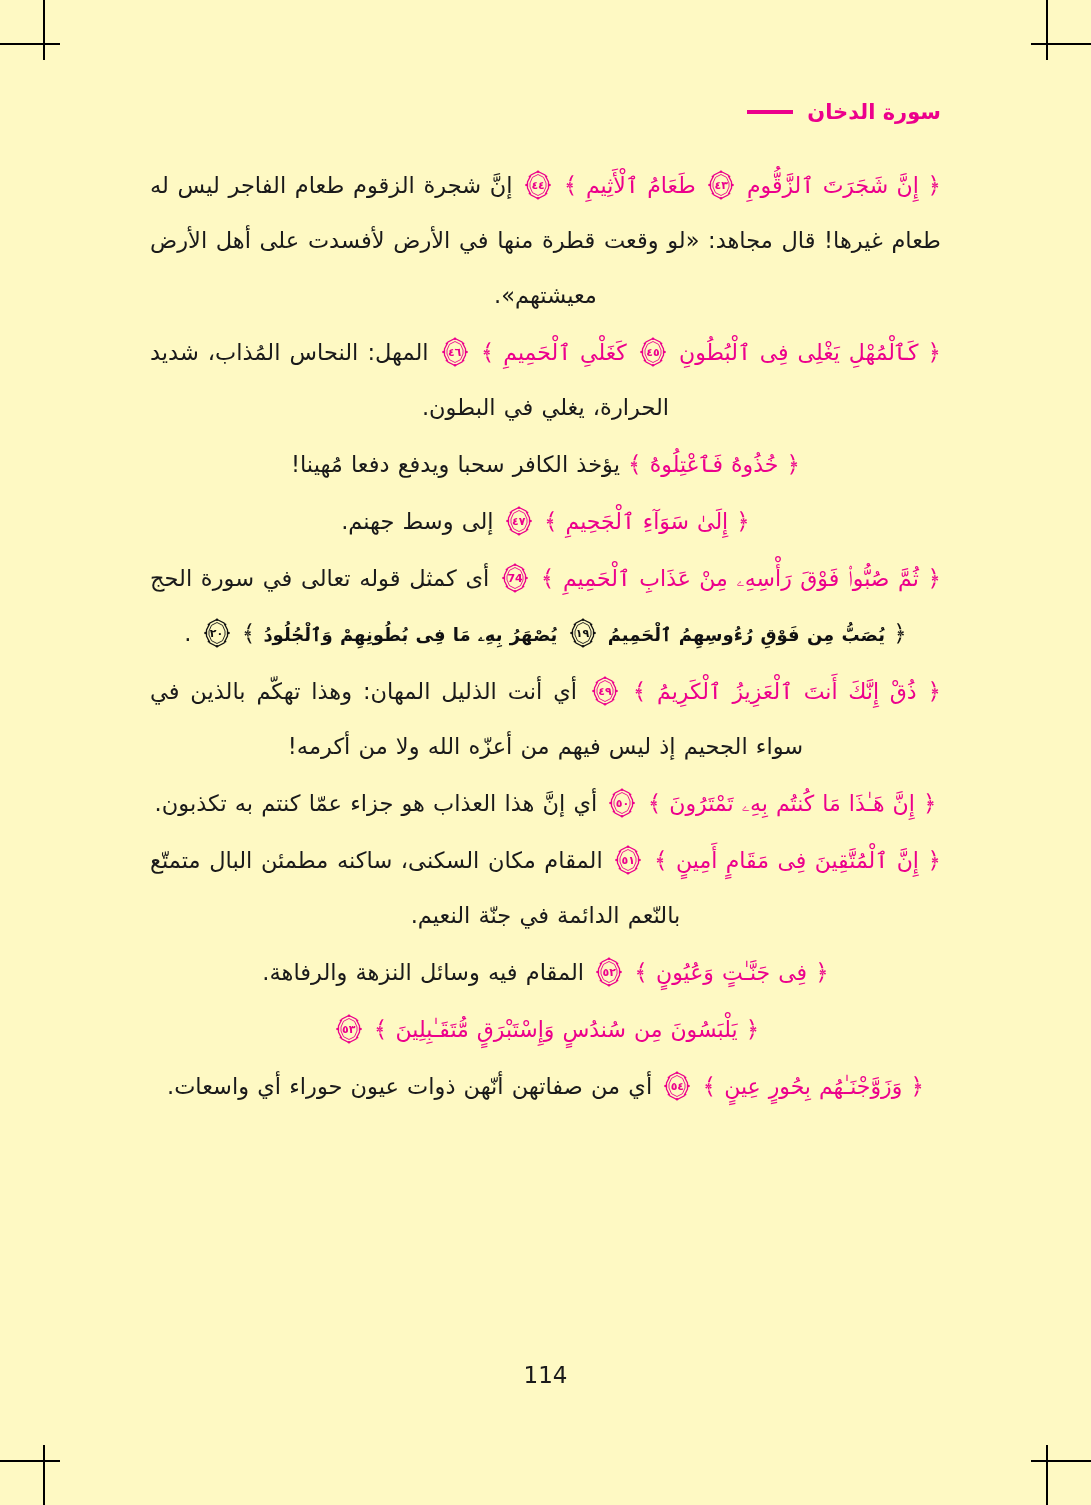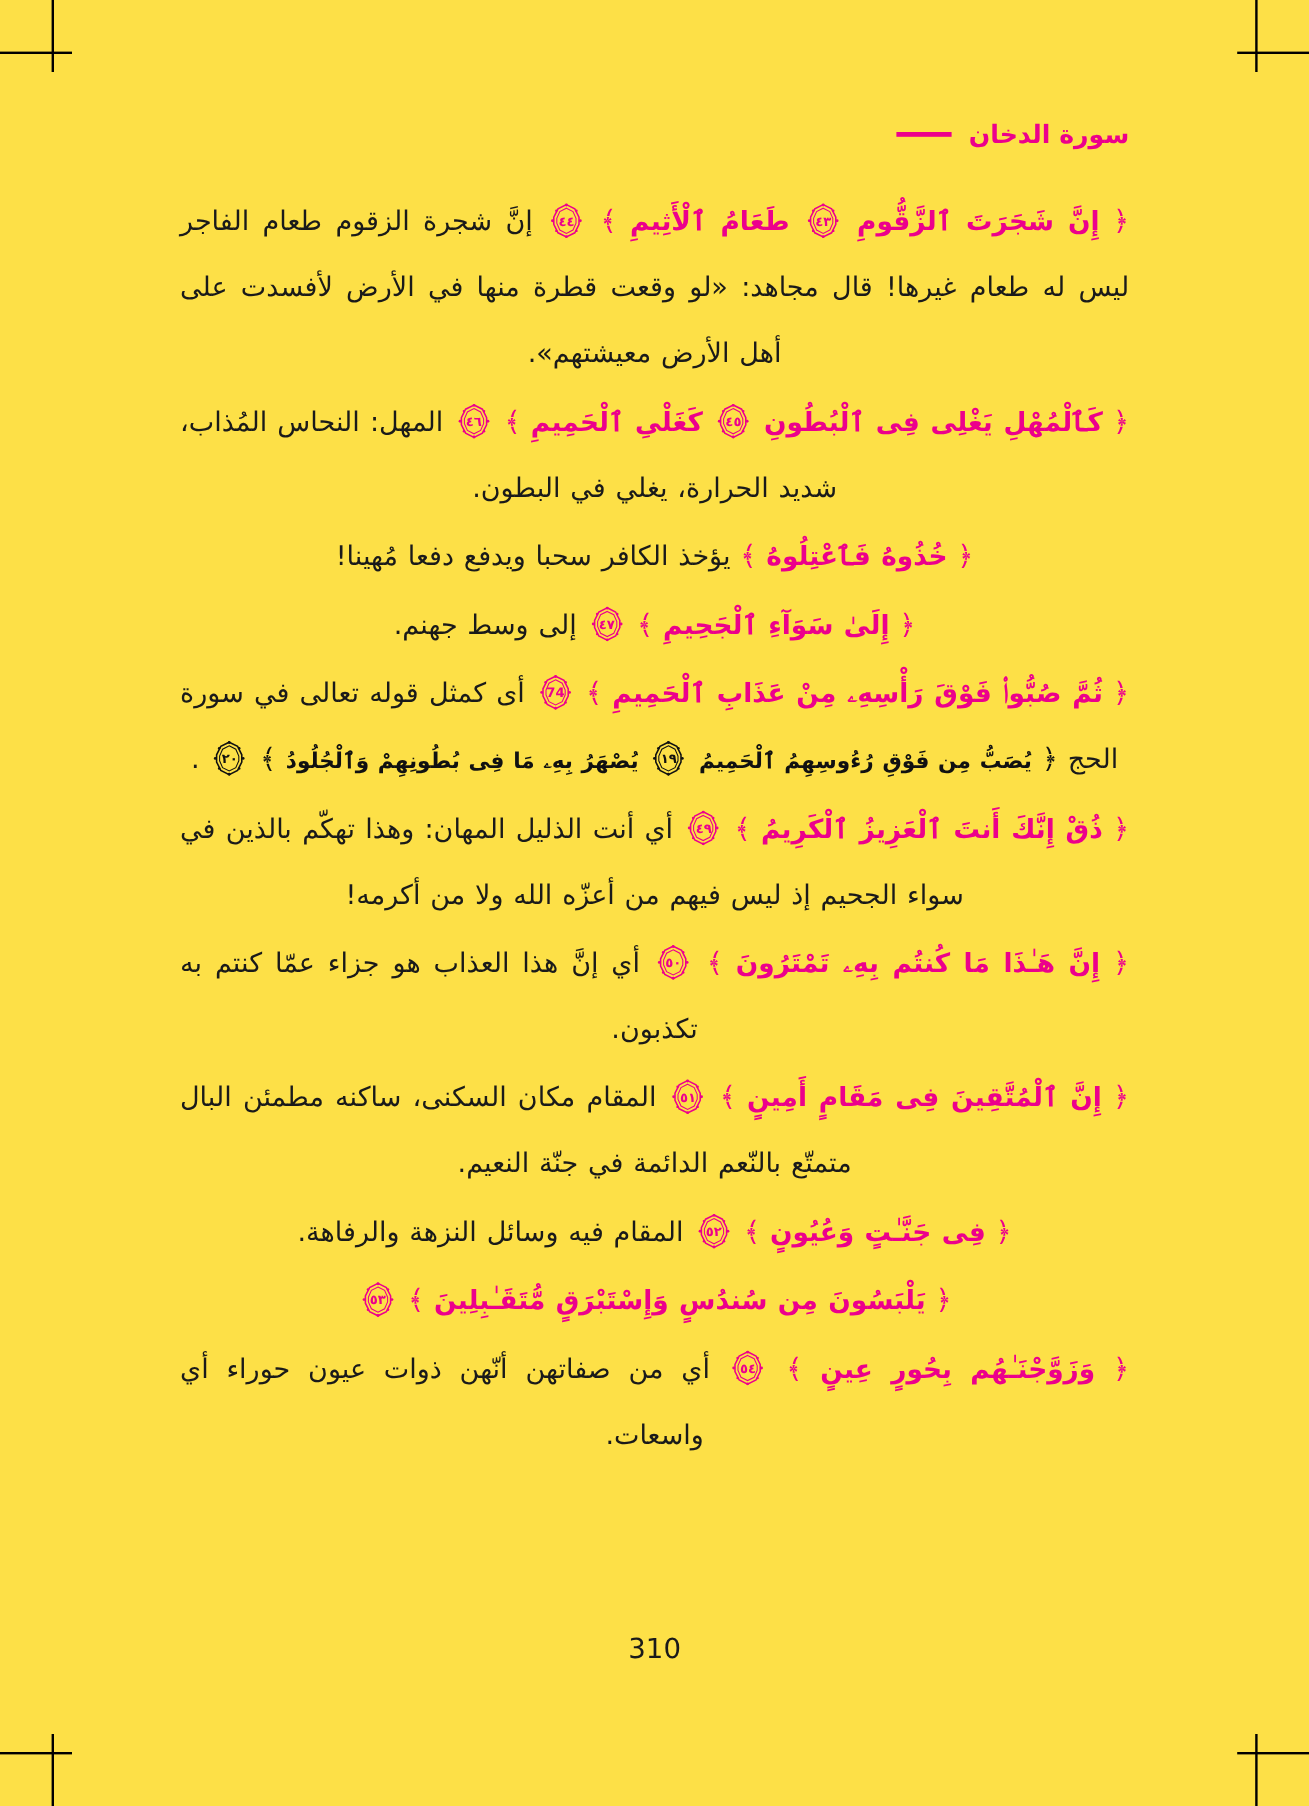--- a/index.html
+++ b/index.html
@@ -5,21 +5,21 @@
   html, body {
     margin: 0;
     padding: 0;
     background: #ffffff;
   }
 
   .page {
     position: relative;
     width: 1091px;
     height: 1505px;
-    background: #fde047;
+    background: #fef9c3;
     overflow: hidden;
     font-family: "DejaVu Sans", "Liberation Sans", sans-serif;
   }
 
   
   .crop {
     position: absolute;
     background: #000000;
   }
   .crop.v { width: 2px; height: 60px; }
@@ -74,21 +74,21 @@
     line-height: 55px;
     color: #1a1a1a;
     word-spacing: 1px;
   }
   
   .para.flush { text-align-last: center; }
 
   
   .ayah {
     color: #EC008C;
-    font-weight: bold;
+    font-weight: normal;
     font-size: 22px;
     white-space: nowrap;
   }
   
   .ayah-black {
     color: #111111;
     font-weight: bold;
     font-size: 18px;
     white-space: nowrap;
   }
@@ -319,15 +319,15 @@
             <circle cx="3.4" cy="15" r="1.2" fill="#EC008C"></circle>
             <circle cx="26.6" cy="15" r="1.2" fill="#EC008C"></circle>
             <circle cx="6.6" cy="6.6" r="1" fill="#EC008C"></circle>
             <circle cx="23.4" cy="6.6" r="1" fill="#EC008C"></circle>
             <circle cx="6.6" cy="23.4" r="1" fill="#EC008C"></circle>
             <circle cx="23.4" cy="23.4" r="1" fill="#EC008C"></circle>
           </svg><span class="num">٥٤</span></span> <span>أي من صفاتهن أنّهن ذوات عيون حوراء أي واسعات.</span> </p>
       <p class="para flush">     </p>
     </div>
 
-  <div class="folio">310</div>
+  <div class="folio">114</div>
 
 </div>
 
 </body></html>

